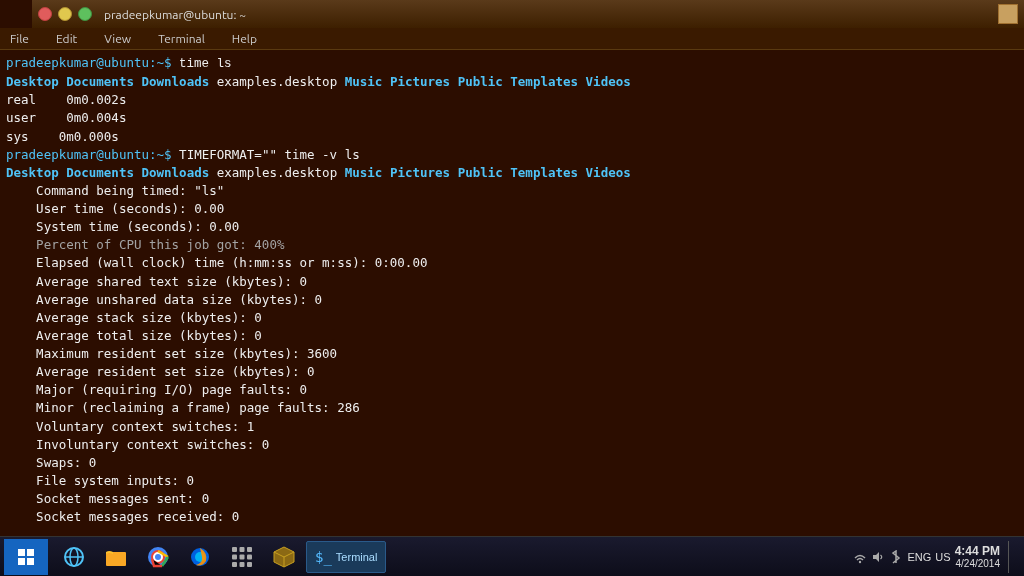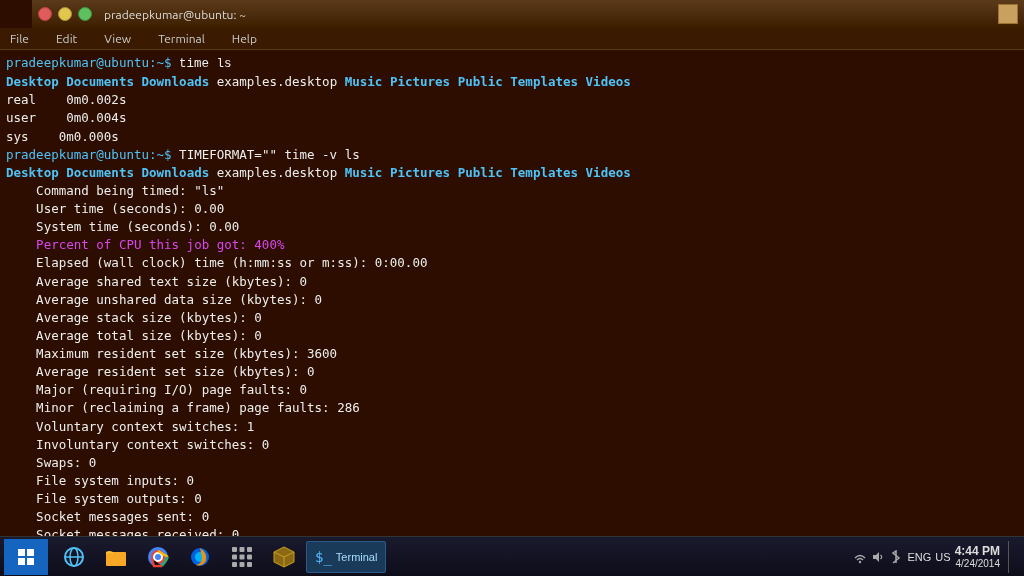--- a/index.html
+++ b/index.html
@@ -152,35 +152,34 @@
     <div><span style="color:#4fc3f7;font-weight:bold;">Desktop</span> <span style="color:#4fc3f7;font-weight:bold;">Documents</span> <span style="color:#4fc3f7;font-weight:bold;">Downloads</span> <span style="color:#eee;">examples.desktop</span> <span style="color:#4fc3f7;font-weight:bold;">Music</span> <span style="color:#4fc3f7;font-weight:bold;">Pictures</span> <span style="color:#4fc3f7;font-weight:bold;">Public</span> <span style="color:#4fc3f7;font-weight:bold;">Templates</span> <span style="color:#4fc3f7;font-weight:bold;">Videos</span></div>
     <div><span style="color:#eee;"></span></div>
     <div><span style="color:#eee;">real&nbsp;&nbsp;&nbsp;&nbsp;0m0.002s</span></div>
     <div><span style="color:#eee;">user&nbsp;&nbsp;&nbsp;&nbsp;0m0.004s</span></div>
     <div><span style="color:#eee;">sys&nbsp;&nbsp;&nbsp;&nbsp;0m0.000s</span></div>
     <div><span style="color:#4fc3f7;">pradeepkumar@ubuntu:~$</span><span style="color:#eee;"> TIMEFORMAT="" time -v ls</span></div>
     <div><span style="color:#4fc3f7;font-weight:bold;">Desktop</span> <span style="color:#4fc3f7;font-weight:bold;">Documents</span> <span style="color:#4fc3f7;font-weight:bold;">Downloads</span> <span style="color:#eee;">examples.desktop</span> <span style="color:#4fc3f7;font-weight:bold;">Music</span> <span style="color:#4fc3f7;font-weight:bold;">Pictures</span> <span style="color:#4fc3f7;font-weight:bold;">Public</span> <span style="color:#4fc3f7;font-weight:bold;">Templates</span> <span style="color:#4fc3f7;font-weight:bold;">Videos</span></div>
     <div><span style="color:#eee;">&nbsp;&nbsp;&nbsp;&nbsp;Command being timed: "ls"</span></div>
     <div><span style="color:#eee;">&nbsp;&nbsp;&nbsp;&nbsp;User time (seconds): 0.00</span></div>
     <div><span style="color:#eee;">&nbsp;&nbsp;&nbsp;&nbsp;System time (seconds): 0.00</span></div>
-    <div><span style="color:#d946ef;">&nbsp;&nbsp;&nbsp;&nbsp;Percent of CPU this job got: 400%</span></div>
+    <div><span style="color:#a3a3a3;">&nbsp;&nbsp;&nbsp;&nbsp;Percent of CPU this job got: 400%</span></div>
     <div><span style="color:#eee;">&nbsp;&nbsp;&nbsp;&nbsp;Elapsed (wall clock) time (h:mm:ss or m:ss): 0:00.00</span></div>
     <div><span style="color:#eee;">&nbsp;&nbsp;&nbsp;&nbsp;Average shared text size (kbytes): 0</span></div>
     <div><span style="color:#eee;">&nbsp;&nbsp;&nbsp;&nbsp;Average unshared data size (kbytes): 0</span></div>
     <div><span style="color:#eee;">&nbsp;&nbsp;&nbsp;&nbsp;Average stack size (kbytes): 0</span></div>
     <div><span style="color:#eee;">&nbsp;&nbsp;&nbsp;&nbsp;Average total size (kbytes): 0</span></div>
     <div><span style="color:#eee;">&nbsp;&nbsp;&nbsp;&nbsp;Maximum resident set size (kbytes): 3600</span></div>
     <div><span style="color:#eee;">&nbsp;&nbsp;&nbsp;&nbsp;Average resident set size (kbytes): 0</span></div>
     <div><span style="color:#eee;">&nbsp;&nbsp;&nbsp;&nbsp;Major (requiring I/O) page faults: 0</span></div>
     <div><span style="color:#eee;">&nbsp;&nbsp;&nbsp;&nbsp;Minor (reclaiming a frame) page faults: 286</span></div>
     <div><span style="color:#eee;">&nbsp;&nbsp;&nbsp;&nbsp;Voluntary context switches: 1</span></div>
     <div><span style="color:#eee;">&nbsp;&nbsp;&nbsp;&nbsp;Involuntary context switches: 0</span></div>
     <div><span style="color:#eee;">&nbsp;&nbsp;&nbsp;&nbsp;Swaps: 0</span></div>
     <div><span style="color:#eee;">&nbsp;&nbsp;&nbsp;&nbsp;File system inputs: 0</span></div>
-    <div><span style="color:#eee;">&nbsp;&nbsp;&nbsp;&nbsp;File system outputs: 0</span></div>
     <div><span style="color:#eee;">&nbsp;&nbsp;&nbsp;&nbsp;Socket messages sent: 0</span></div>
     <div><span style="color:#eee;">&nbsp;&nbsp;&nbsp;&nbsp;Socket messages received: 0</span></div>
   </div>
 
 <div id="taskbar">
   <div class="taskbar-start">
     <svg width="20" height="20" viewBox="0 0 20 20" fill="white">
       <rect x="2" y="2" width="7" height="7"></rect>
       <rect x="11" y="2" width="7" height="7"></rect>
       <rect x="2" y="11" width="7" height="7"></rect>

